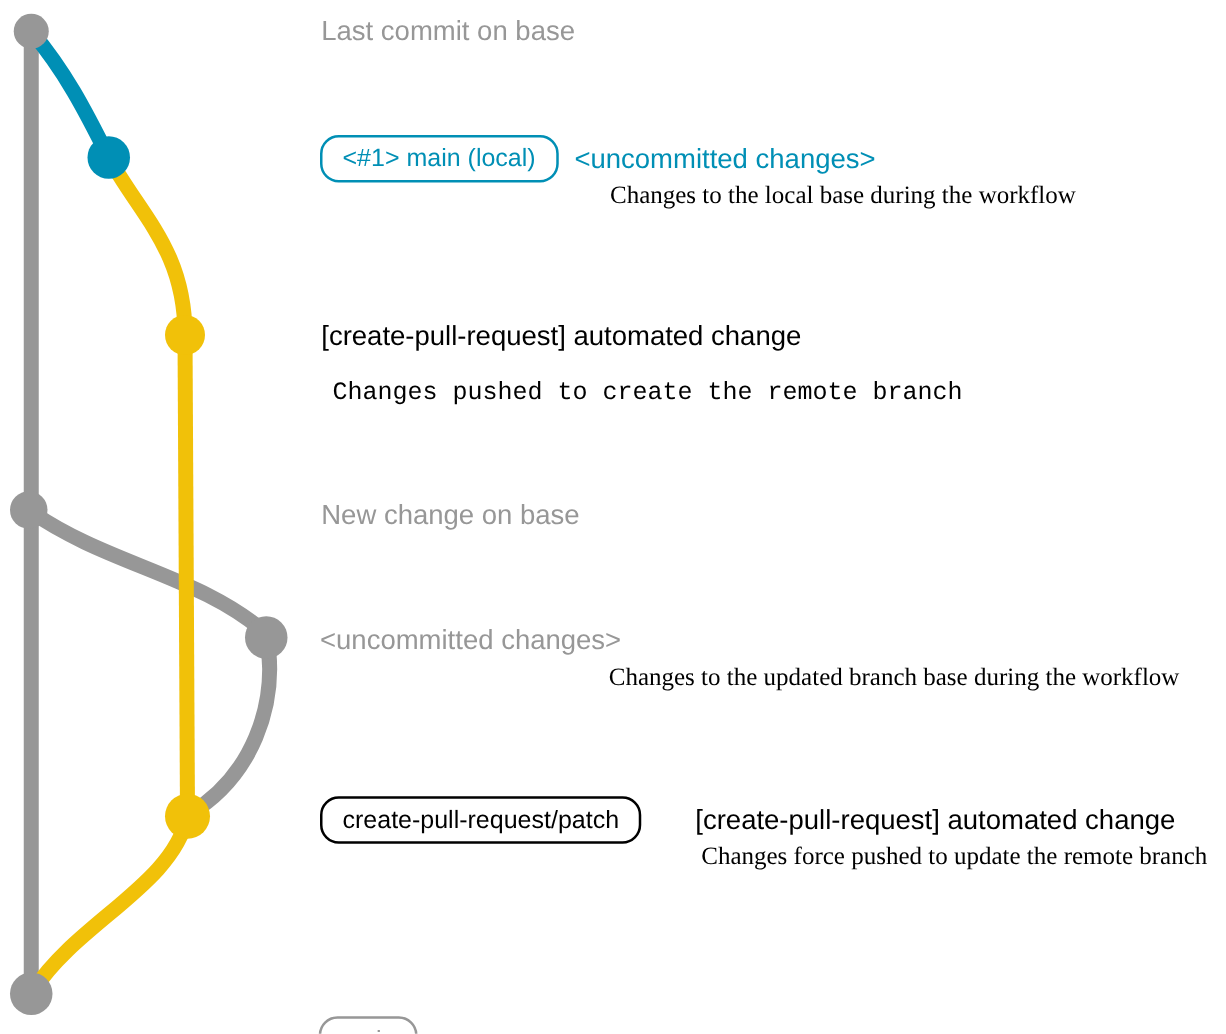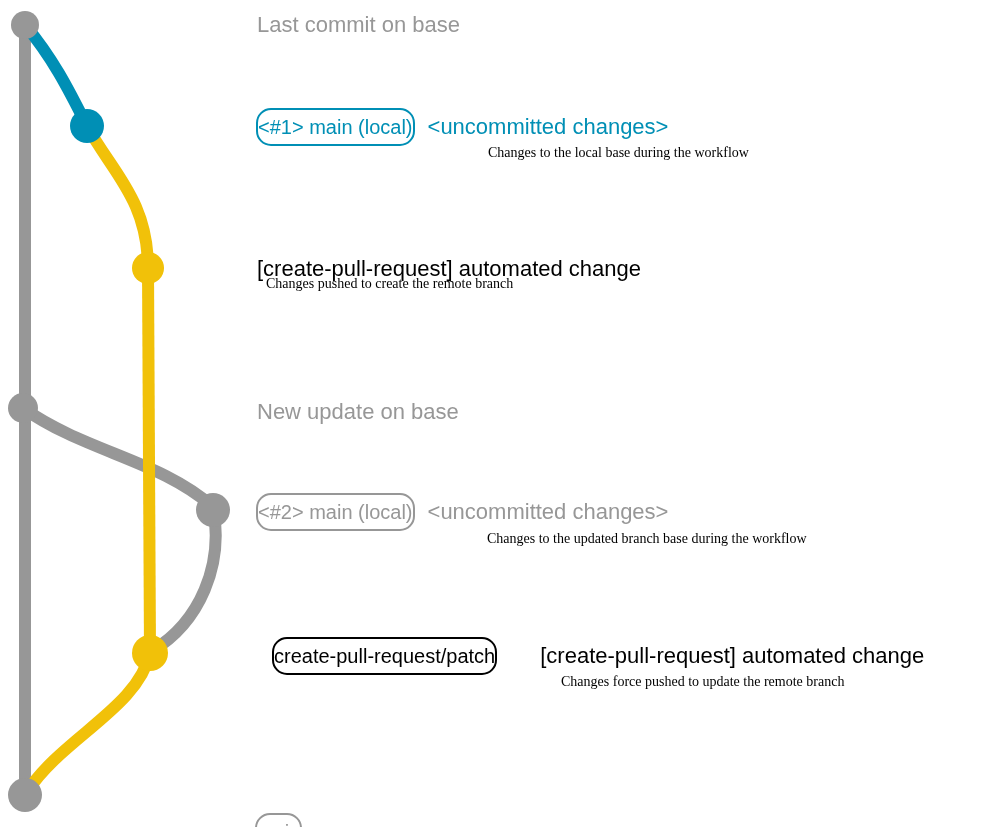--- a/index.html
+++ b/index.html
@@ -19,31 +19,31 @@
     white-space:nowrap;
     height:38px;
   }
   .freetext{font-size:22px;}
   .pill{
     border:2px solid currentColor;
     border-radius:15px;
     height:34px;
     display:flex;
     align-items:center;
-    padding:0 0;
+    padding:0 16px;
     font-size:20px;
     box-sizing:content-box;
   }
   .gray{color:#979797;}
   .blue{color:#008fb5;}
   .yellow{color:#000000;text-align:right;}
   .desc{
     position:absolute;
     font-family:"Liberation Serif",serif;
-    font-size:14px;
+    font-size:20px;
     color:#000000;
     white-space:nowrap;
   }
 </style>
 </head>
 <body>
 
 <svg id="git-graph" width="250" height="827" viewBox="0 0 250 827">
     <path d="M25,25 L25,795" fill="none" stroke="#979797" stroke-width="12"></path>
     <path d="M23,408 C85,452 160,460 213,507" fill="none" stroke="#979797" stroke-width="12"></path>
@@ -67,33 +67,32 @@
 
 <div class="line" style="left:256px;top:108px;">
   <span class="pill blue">&lt;#1&gt; main (local)</span>
   <span class="freetext blue">&lt;uncommitted changes&gt;</span>
 </div>
 <div class="desc" style="left:488px;top:145px;">Changes to the local base during the workflow</div>
 
 <div class="line" style="left:257px;top:250px;">
   <span class="freetext yellow">[create-pull-request] automated change</span>
 </div>
-<div class="desc" style="left:266px;top:276px;">Changes pushed to create the remote branch</div>
+<div class="desc" style="left:266px;top:303px;font-family:Liberation Mono, monospace;">Changes pushed to create the remote branch</div>
 
 <div class="line" style="left:257px;top:393px;">
-  <span class="freetext gray">New update on base</span>
+  <span class="freetext gray">New change on base</span>
 </div>
 
 <div class="line" style="left:256px;top:493px;">
-  <span class="pill gray">&lt;#2&gt; main (local)</span>
   <span class="freetext gray">&lt;uncommitted changes&gt;</span>
 </div>
 <div class="desc" style="left:487px;top:531px;">Changes to the updated branch base during the workflow</div>
 
-<div class="line" style="left:272px;top:637px;gap:43px;">
+<div class="line" style="left:256px;top:637px;gap:43px;">
   <span class="pill yellow">create-pull-request/patch</span>
   <span class="freetext yellow">[create-pull-request] automated change</span>
 </div>
 <div class="desc" style="left:561px;top:674px;text-align:right;">Changes force pushed to update the remote branch</div>
 
 <div class="line" style="left:255px;top:813px;align-items:flex-end;">
   <span class="pill gray">main</span>
 </div>
 
 </body></html>

